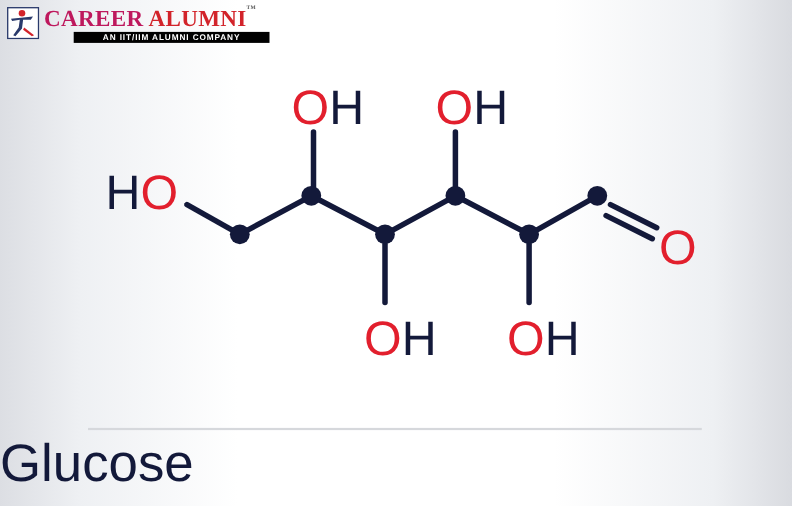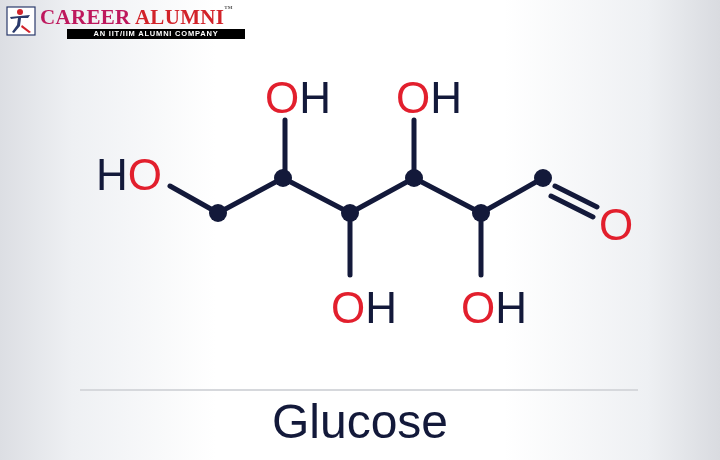--- a/index.html
+++ b/index.html
@@ -11,21 +11,21 @@
     .logo { position:absolute; left:4px; top:4px; width:215px; height:38px; }
     .logo-mark { position:absolute; left:2px; top:2px; width:30px; height:30px; }
     .logo-title { position:absolute; left:36px; top:1px; font-family:"Liberation Serif", serif; font-weight:bold; font-size:21px; letter-spacing:0.3px; white-space:nowrap; }
     .logo-title .w1 { color:#be185d; }
     .logo-title .w2 { color:#d2232a; }
     .logo-tm { font-size:5px; color:#555; vertical-align:top; }
     .logo-tag { position:absolute; left:36px; top:25px; width:178px; height:10px; background:#000000; color:#fff; font-size:7.5px; font-weight:bold; line-height:10px; text-align:center; letter-spacing:0.8px; white-space:nowrap;margin-left:27px; }
     svg.mol { position:absolute; left:0; top:0; width:720px; height:460px; }
     .atom { font-family:"Liberation Sans", sans-serif; font-size:44px; }
     .divider { position:absolute; left:80px; top:389px; width:558px; height:2px; background:#d6d8dc; }
-    .caption { position:absolute; left:0; top:394px; width:720px; text-align:center; font-size:48px; color:#13193a; }
+    .caption { position:absolute; left:0; top:394px; width:720px; text-align:left; font-size:48px; color:#13193a; }
   </style>
 </head>
 <body>
 
 <div class="logo">
   <svg class="logo-mark" viewBox="0 0 30 30">
     <rect x="1" y="1" width="28" height="28" fill="#fff" stroke="#2a3a6b" stroke-width="1.2"></rect>
     <circle cx="14" cy="6" r="3" fill="#d2232a"></circle>
     <path d="M4 11 L24 9 L22 12 L15 12 L14 20 L8 27 L6 26 L11 19 L12 12 L5 13 Z" fill="#2a3a6b"></path>
     <path d="M16 19 L25 26 L23 27 L15 21 Z" fill="#d2232a"></path>

